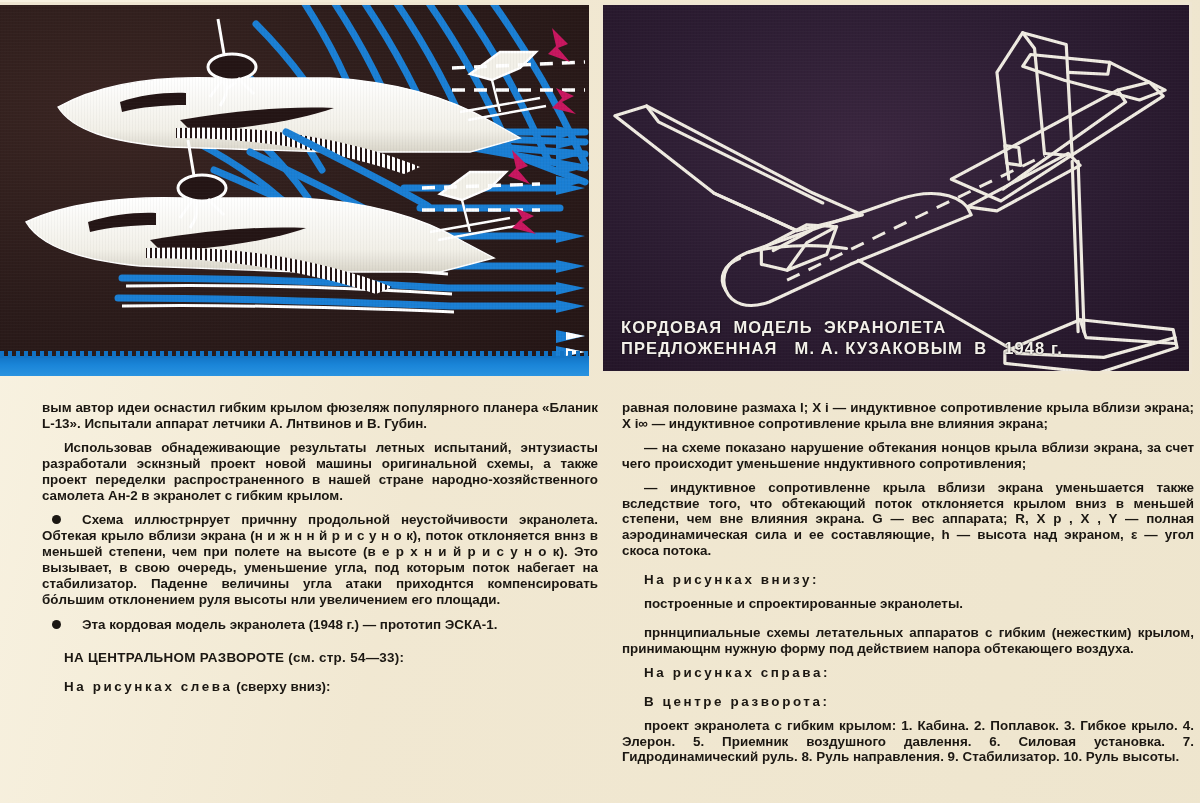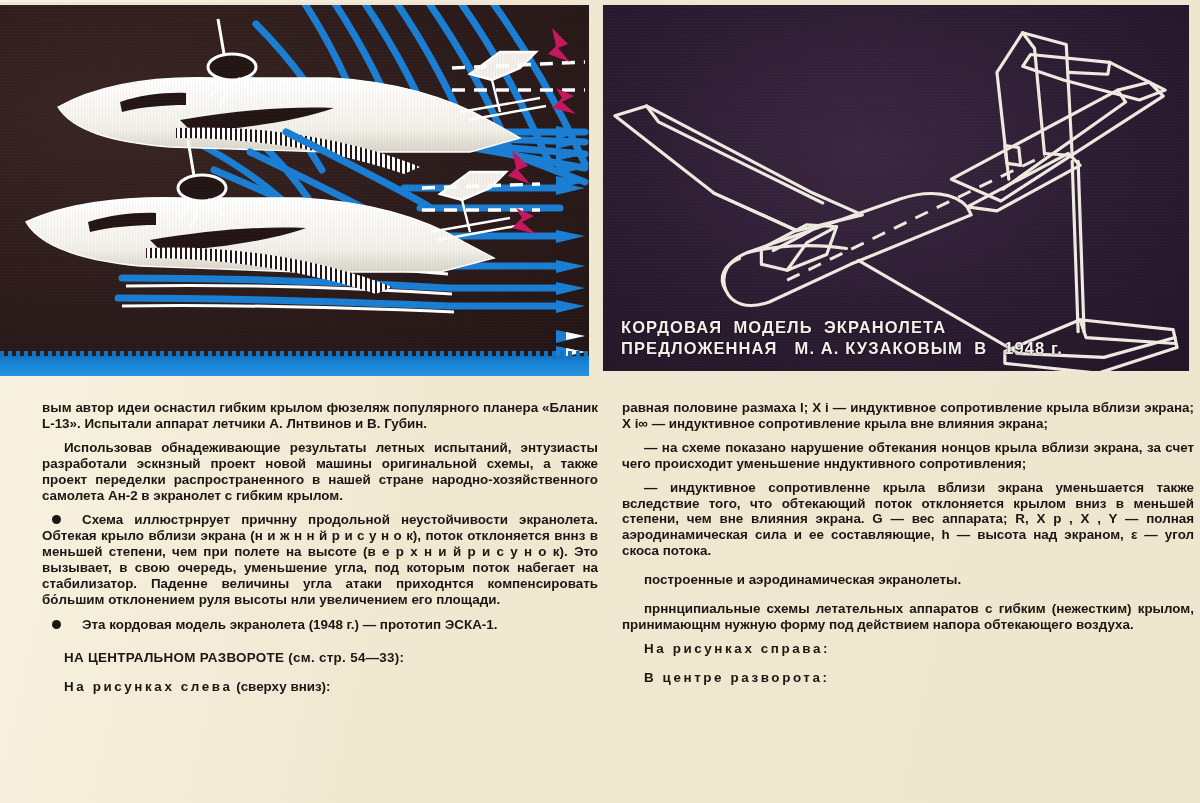--- a/index.html
+++ b/index.html
@@ -374,29 +374,31 @@
     <div class="col col-right">
 
       <div class="p">равная половине размаха l; X i  — индуктивное сопротивление крыла вблизи экрана;    X i∞ — индуктивное сопротивление крыла вне влияния экрана;</div>
 
       <div class="p indent">— на схеме показано нарушение  обтекания нонцов крыла вблизи экрана, за счет чего происходит уменьшение нндуктивного сопротивления;</div>
 
       <div class="p indent">— индуктивное сопротивленне крыла вблизи экрана уменьшается также вследствие того,  что обтекающий поток отклоняется крылом вниз в меньшей степени, чем вне влияния экрана. G — вес аппарата; R, X p , X , Y — полная аэродинамическая сила и ее составляющие, h — высота над экраном, ε  — угол скоса потока.</div>
 
       <div class="gap-sm"></div>
 
-
-      <div class="p indent">построенные и аэродинамическая экранолеты.</div>
+      <div class="p indent"><span class="spaced">На рисунках внизу:</span><span></span></div>
+
+      <div class="p indent">построенные и спроектированные экранолеты.</div>
 
       <div class="gap-sm"></div>
 
       <div class="p indent">прннципиальные схемы летательных аппаратов с гибким (нежестким) крылом, принимающнм нужную форму под действием напора обтекающего воздуха.</div>
 
       <div class="p indent"><span class="spaced">На рисунках справа:</span><span></span></div>
 
       <div class="gap-sm"></div>
 
       <div class="p indent"><span class="spaced">В центре разворота:</span><span></span></div>
 
+      <div class="p indent">проект экранолета с гибким крылом: 1. Кабина. 2. Поплавок. 3. Гибкое крыло. 4. Элерон. 5. Приемник воздушного давлення. 6. Силовая установка. 7. Гидродинамический руль.   8. Руль направления.   9. Стабилизатор. 10. Руль высоты.</div>
     </div>
   </div>
 
 </div>
 
 </body></html>

